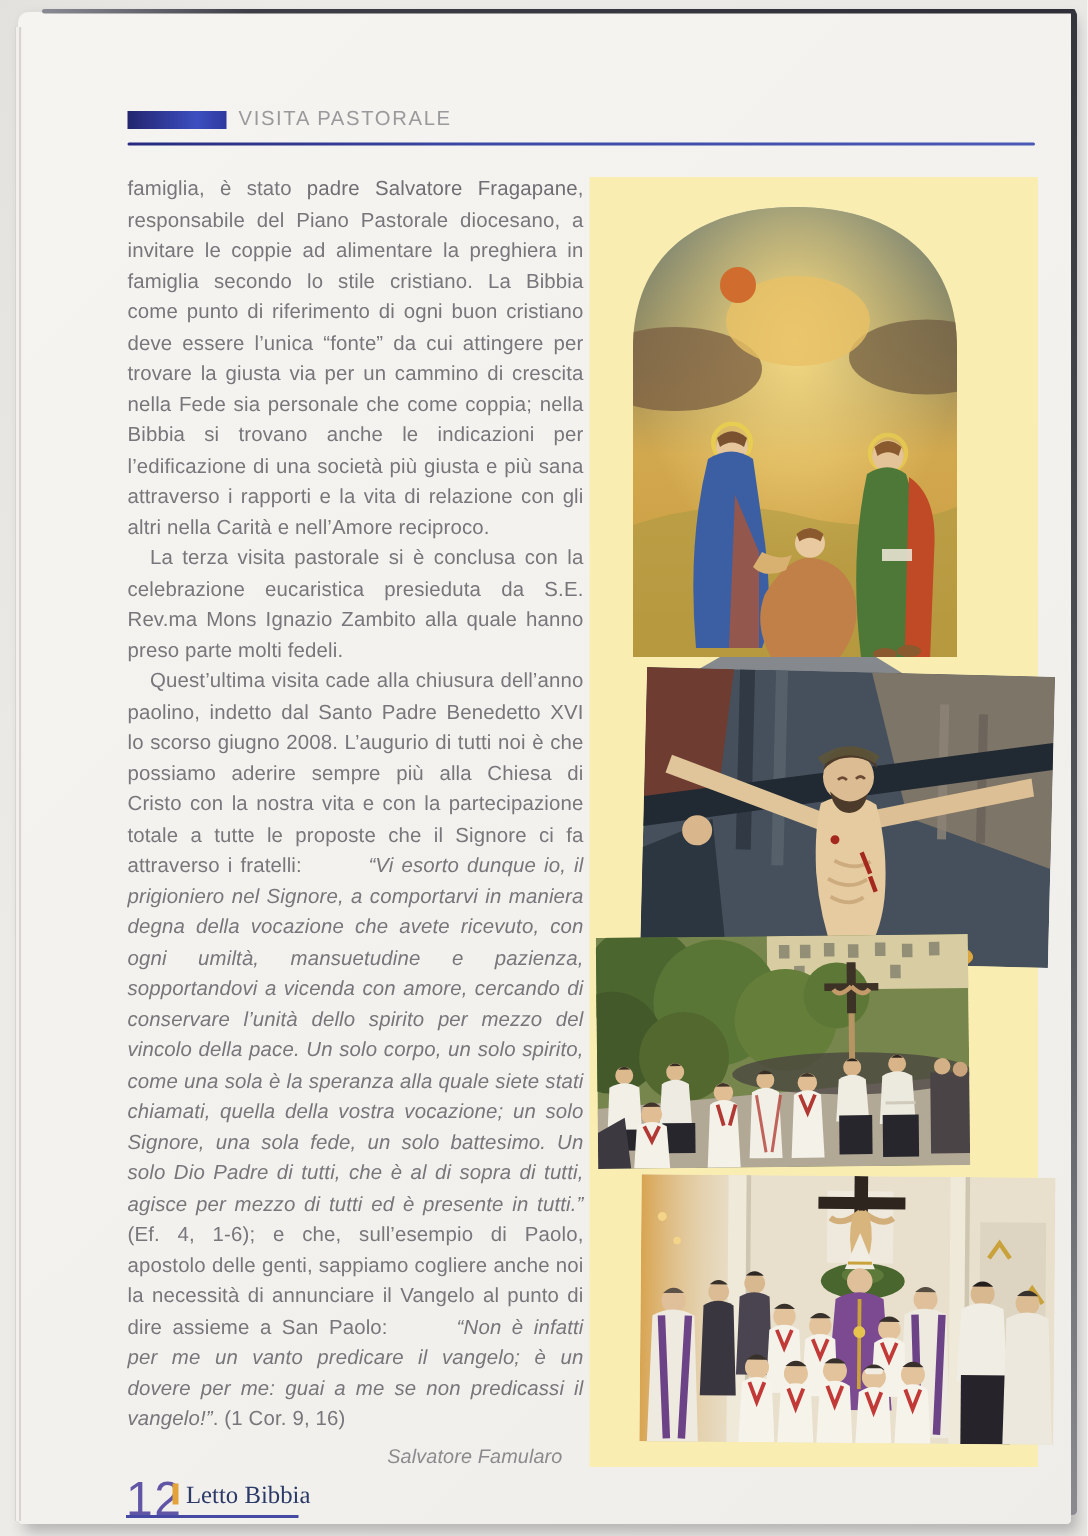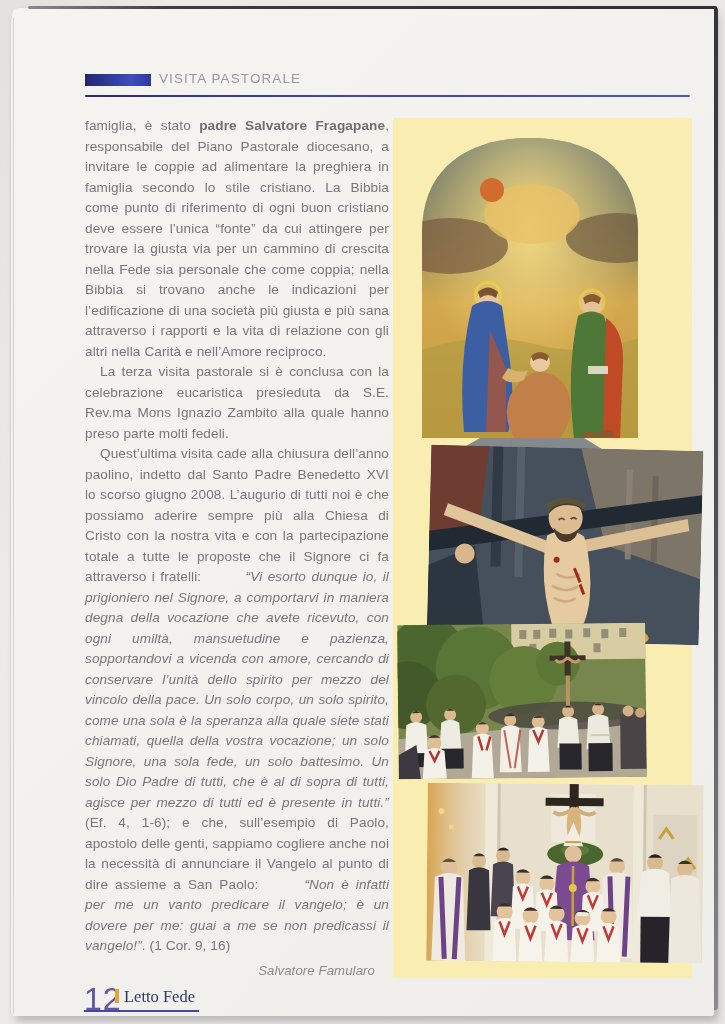--- a/index.html
+++ b/index.html
@@ -30,21 +30,21 @@
   .header-rule{position:absolute;left:73px;top:87px;width:605px;height:2px;
     background:linear-gradient(90deg,#272a7e,#3b49a5 40%,#4b59b5);border-radius:1px;}
   
   .article{
     position:absolute;left:73px;top:108px;width:304px;
     font-size:13.6px;line-height:20.5px;color:#77767a;text-align:justify;
     letter-spacing:.1px;
   }
   .article p{margin:0;}
   .article p.indent{text-indent:15px;}
-  .article .b{font-weight:bold;color:#6f6e73;}
+  .article .b{font-weight:normal;color:#6f6e73;}
   .article .i{font-style:italic;margin-left:39px;}
   .signature{margin-top:4px;text-align:right;font-style:italic;color:#8b8a8d;
     padding-right:14px;font-size:13.2px;}
   
   .photo-panel{
     position:absolute;left:381px;top:110px;width:299px;height:860px;
     background:#f9edb2;overflow:visible;
   }
   .photo{position:absolute;}
   .photo svg{display:block;width:100%;height:100%;}
@@ -339,16 +339,16 @@
           <path d="M172 142 q10 -7 20 0 l2 36 h-24z" fill="#f6f3eb"></path>
           <path d="M177 142 l5 13 l5 -13" stroke="#c23a38" stroke-width="2.6" fill="none"></path>
         </g>
       </svg>
     </div>
   </div>
 
   <div class="footer">
     <div class="page-number">12</div>
     <div class="footer-tick"></div>
-    <div class="booklet-title">Letto Fede</div>
+    <div class="booklet-title">Letto Bibbia</div>
     <div class="footer-rule"></div>
   </div>
 </div>
 
 </body></html>

